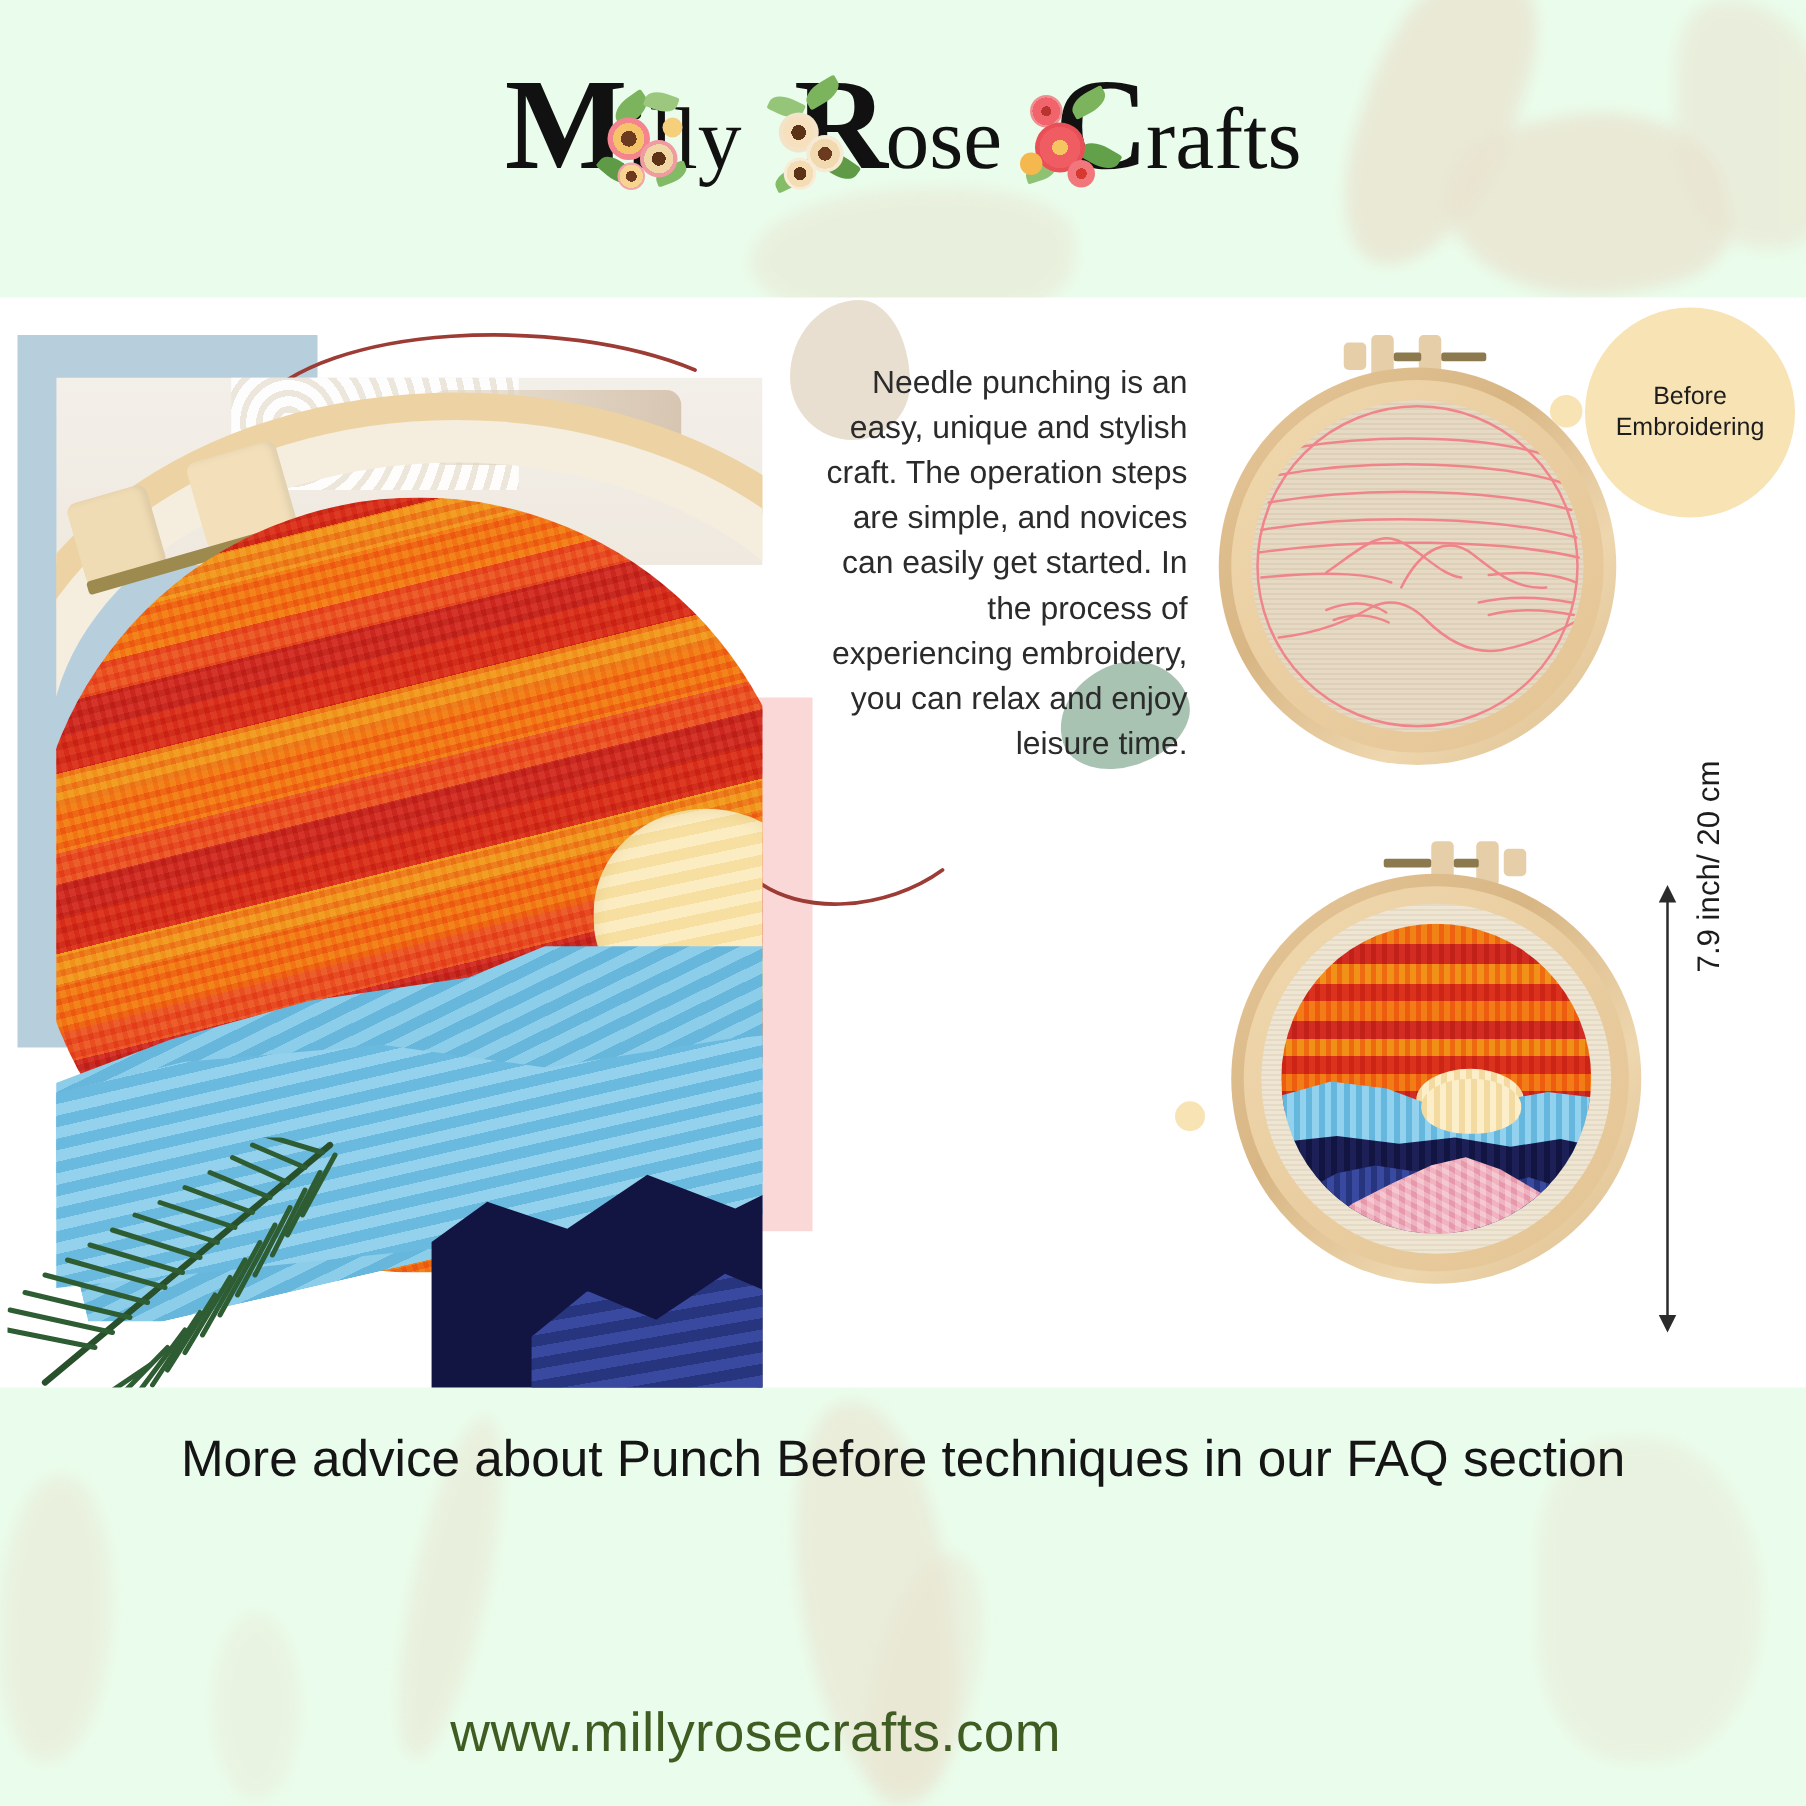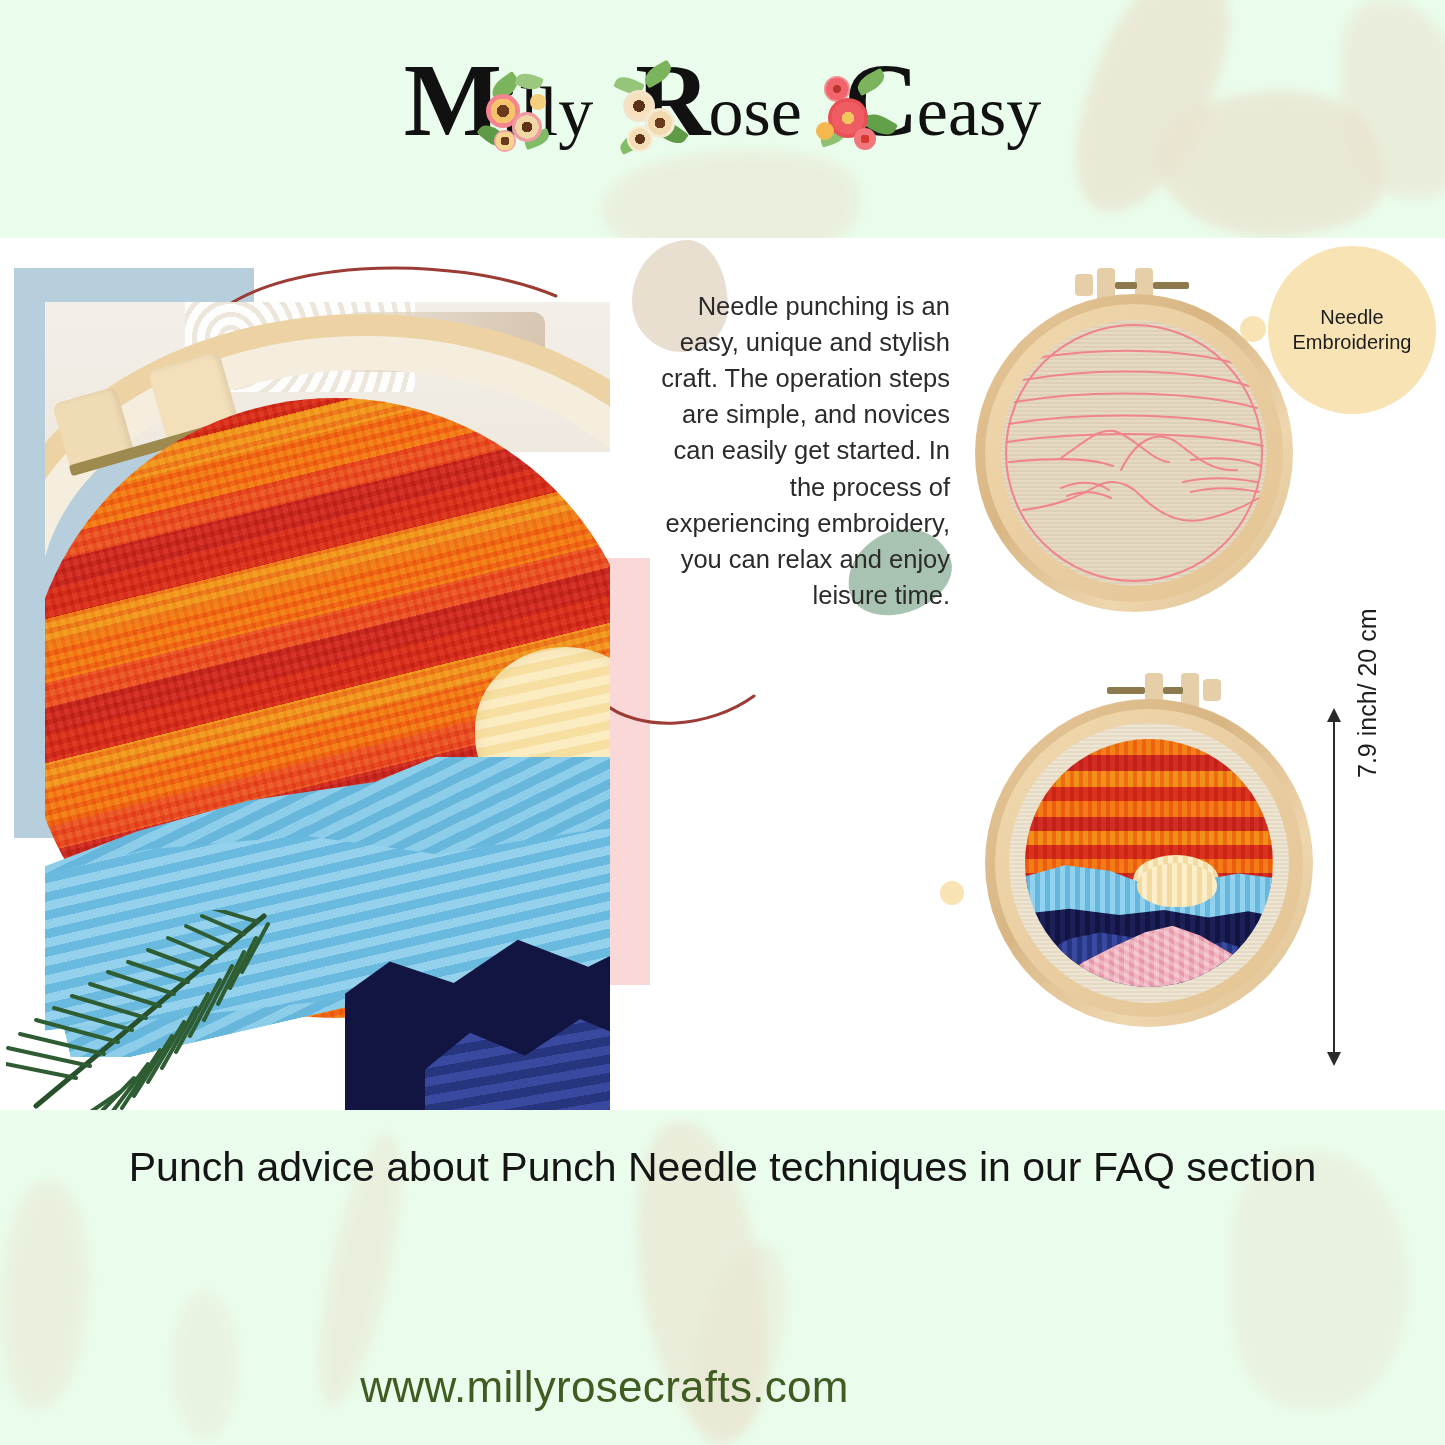--- a/index.html
+++ b/index.html
@@ -118,21 +118,21 @@
         <span class="leafy" style="left:12px;top:14px;width:28px;height:15px;background:#95c579;transform:rotate(25deg);"></span>
         <span class="leafy" style="left:52px;top:60px;width:32px;height:17px;background:#5f9a46;transform:rotate(35deg);"></span>
         <span class="leafy" style="left:16px;top:72px;width:26px;height:14px;background:#84bd68;transform:rotate(-25deg);"></span>
         <span class="petal" style="left:20px;top:26px;width:32px;height:32px;background:radial-gradient(circle at 50% 50%,#5d3318 0 26%,#f6e0bd 26% 55%,#f3e3c8 55% 100%);"></span>
         <span class="petal" style="left:42px;top:44px;width:30px;height:30px;background:radial-gradient(circle at 50% 50%,#6b3a1f 0 26%,#f1d9b0 26% 56%,#f7ead4 56% 100%);"></span>
         <span class="petal" style="left:24px;top:62px;width:26px;height:26px;background:radial-gradient(circle at 50% 50%,#5d3318 0 28%,#f4dcb5 28% 58%,#f8ecd6 58% 100%);"></span>
       </span>
     </span>
     <span class="logo-gap"></span>
     <span class="logo-wrap">
-      <span class="logo-cap">C</span><span class="logo-rest">easy</span>
+      <span class="logo-cap">C</span><span class="logo-rest">rafts</span>
       <span class="floral" style="left:-34px;top:28px;width:96px;height:92px;">
         <span class="leafy" style="left:46px;top:6px;width:30px;height:16px;background:#7cb45e;transform:rotate(-28deg);"></span>
         <span class="leafy" style="left:54px;top:48px;width:32px;height:17px;background:#62a04a;transform:rotate(30deg);"></span>
         <span class="leafy" style="left:10px;top:62px;width:26px;height:14px;background:#8ec272;transform:rotate(-18deg);"></span>
         <span class="petal" style="left:14px;top:8px;width:26px;height:26px;background:radial-gradient(circle at 50% 50%,#b8342f 0 22%,#f2646b 22% 60%,#f08f92 60% 100%);"></span>
         <span class="petal" style="left:18px;top:30px;width:40px;height:40px;background:radial-gradient(circle at 50% 50%,#f5c65f 0 22%,#ef5d63 22% 58%,#e94f57 58% 100%);"></span>
         <span class="petal" style="left:44px;top:60px;width:22px;height:22px;background:radial-gradient(circle at 50% 50%,#d6392f 0 28%,#f2777d 28% 100%);"></span>
         <span class="petal" style="left:6px;top:54px;width:18px;height:18px;background:#f4b84f;"></span>
       </span>
     </span>
@@ -344,36 +344,36 @@
         background:repeating-linear-gradient(90deg,#e9a0b0 0 5px,#f3b9c5 5px 10px);
         clip-path:polygon(0 72%,12% 52%,28% 32%,44% 14%,58% 6%,72% 18%,86% 38%,100% 58%,100% 100%,0 100%);"></div>
       <div class="stitch" style="left:34px;top:182px;width:196px;height:80px;
         background:repeating-linear-gradient(28deg,rgba(0,0,0,.08) 0 4px,rgba(255,255,255,.2) 4px 8px);
         mix-blend-mode:overlay;
         clip-path:polygon(0 72%,12% 52%,28% 32%,44% 14%,58% 6%,72% 18%,86% 38%,100% 58%,100% 100%,0 100%);"></div>
     </div>
   </div>
 
   <div class="badge" id="badge-before">
-    <span>Needle Embroidering</span>
+    <span>Before Embroidering</span>
   </div>
   <div class="badge-dot" id="dot-before"></div>
 
   <div class="badge-dot" id="dot-after"></div>
 
   <div id="dim">
     <div id="dim-line"></div>
     <div class="arrowhead" style="left:12px;top:0px;border-bottom:14px solid #2b2b2b;"></div>
     <div class="arrowhead" style="left:12px;top:344px;border-top:14px solid #2b2b2b;"></div>
     <div id="dim-label">7.9 inch/ 20 cm</div>
   </div>
 
 </div>
 
 <div id="tagline-band">
   <div id="tagline">
-    <div>Punch advice about Punch Needle techniques in our FAQ section</div>
+    <div>More advice about Punch Before techniques in our FAQ section</div>
   </div>
 </div>
 
 <div id="url-band">
   <div id="site-url">www.millyrosecrafts.com</div>
 </div>
 
 </body></html>

